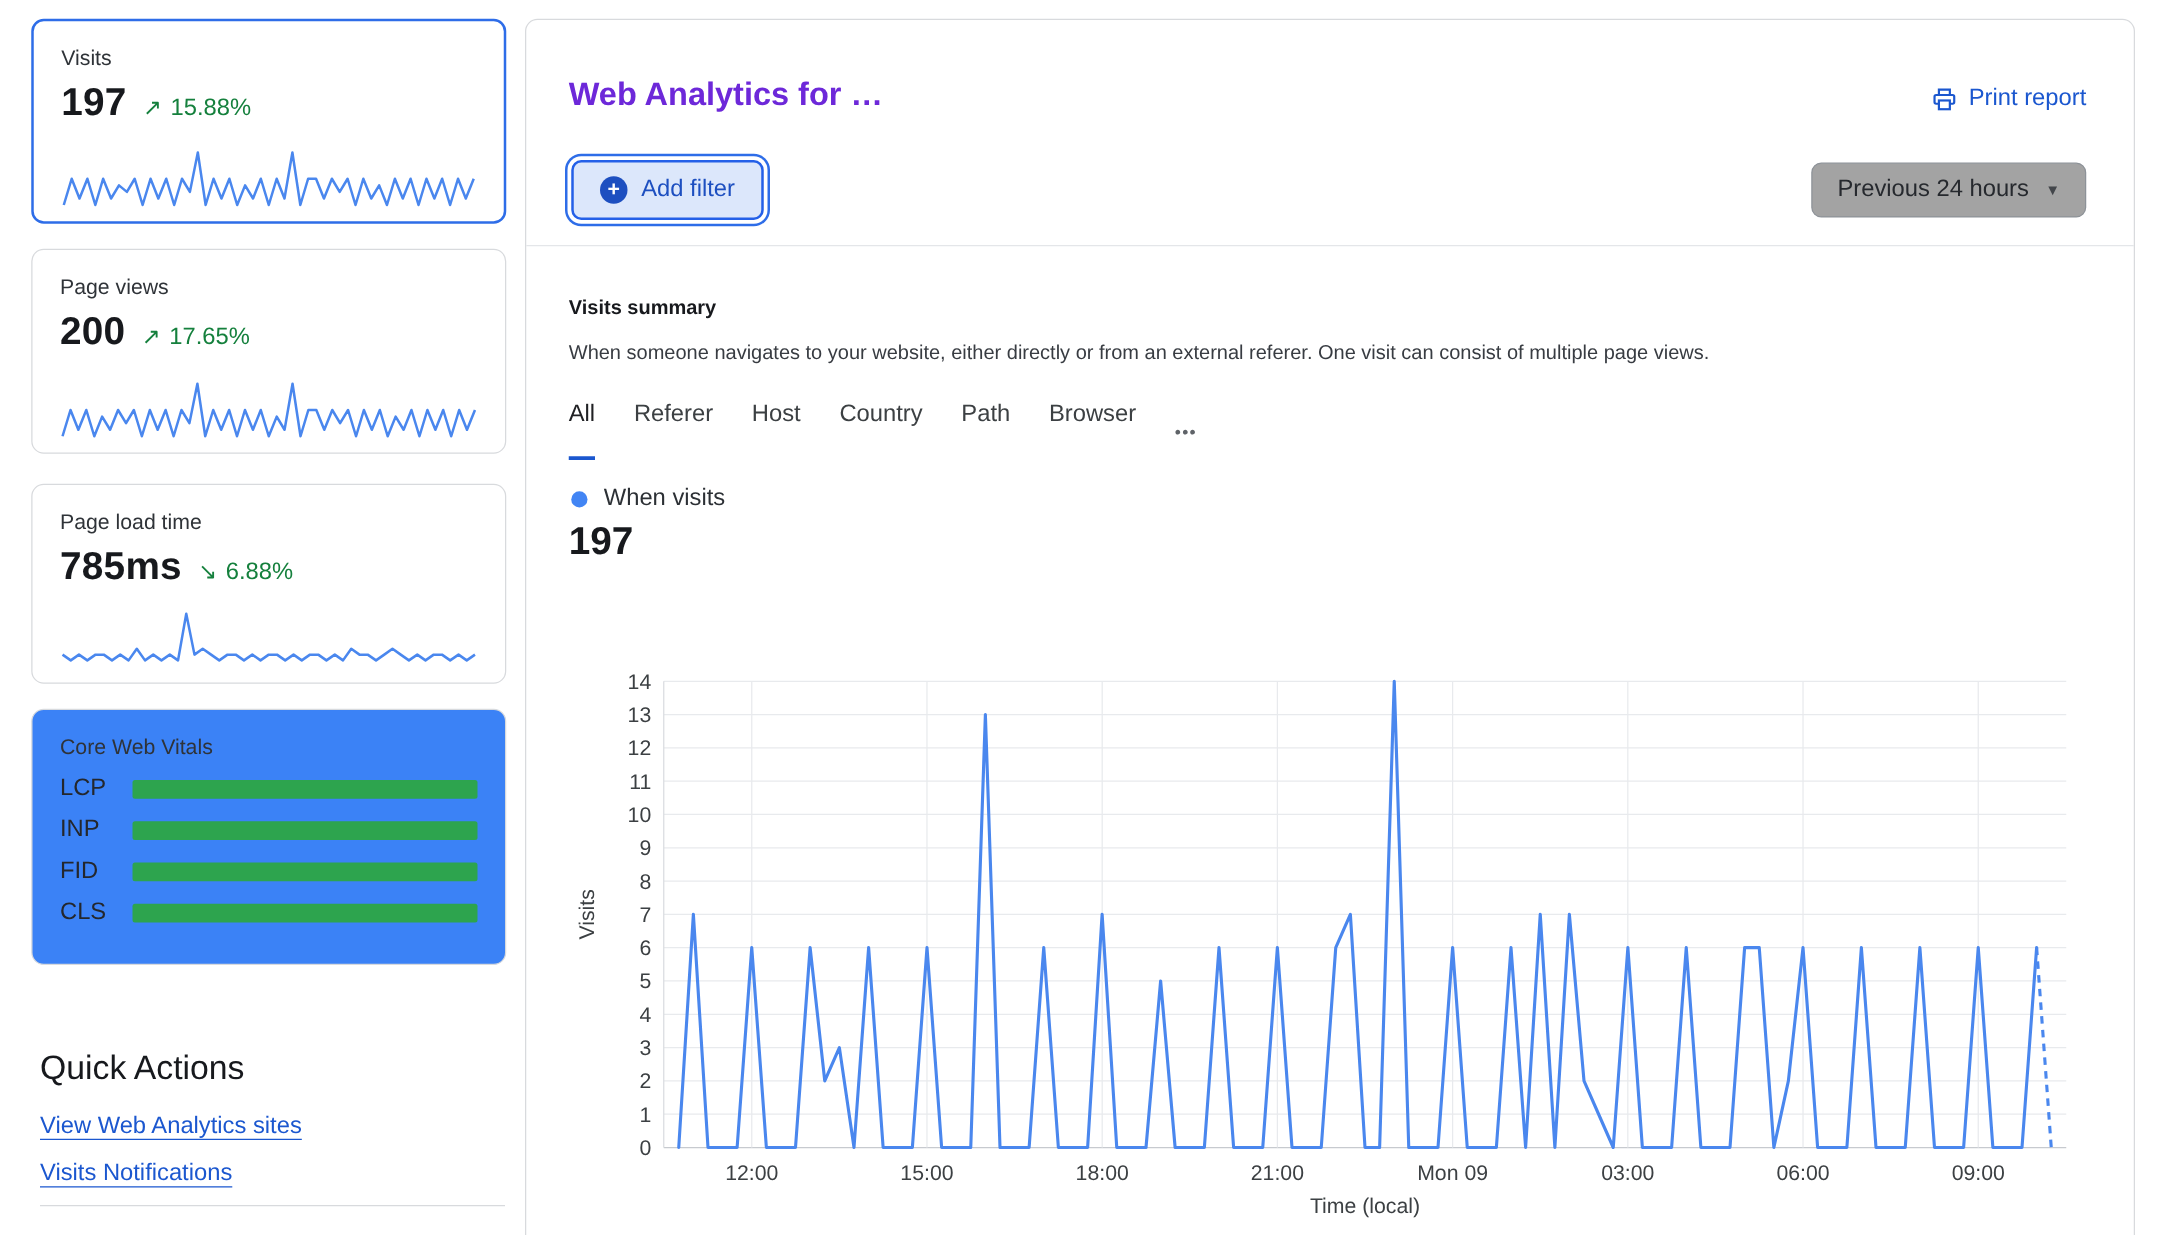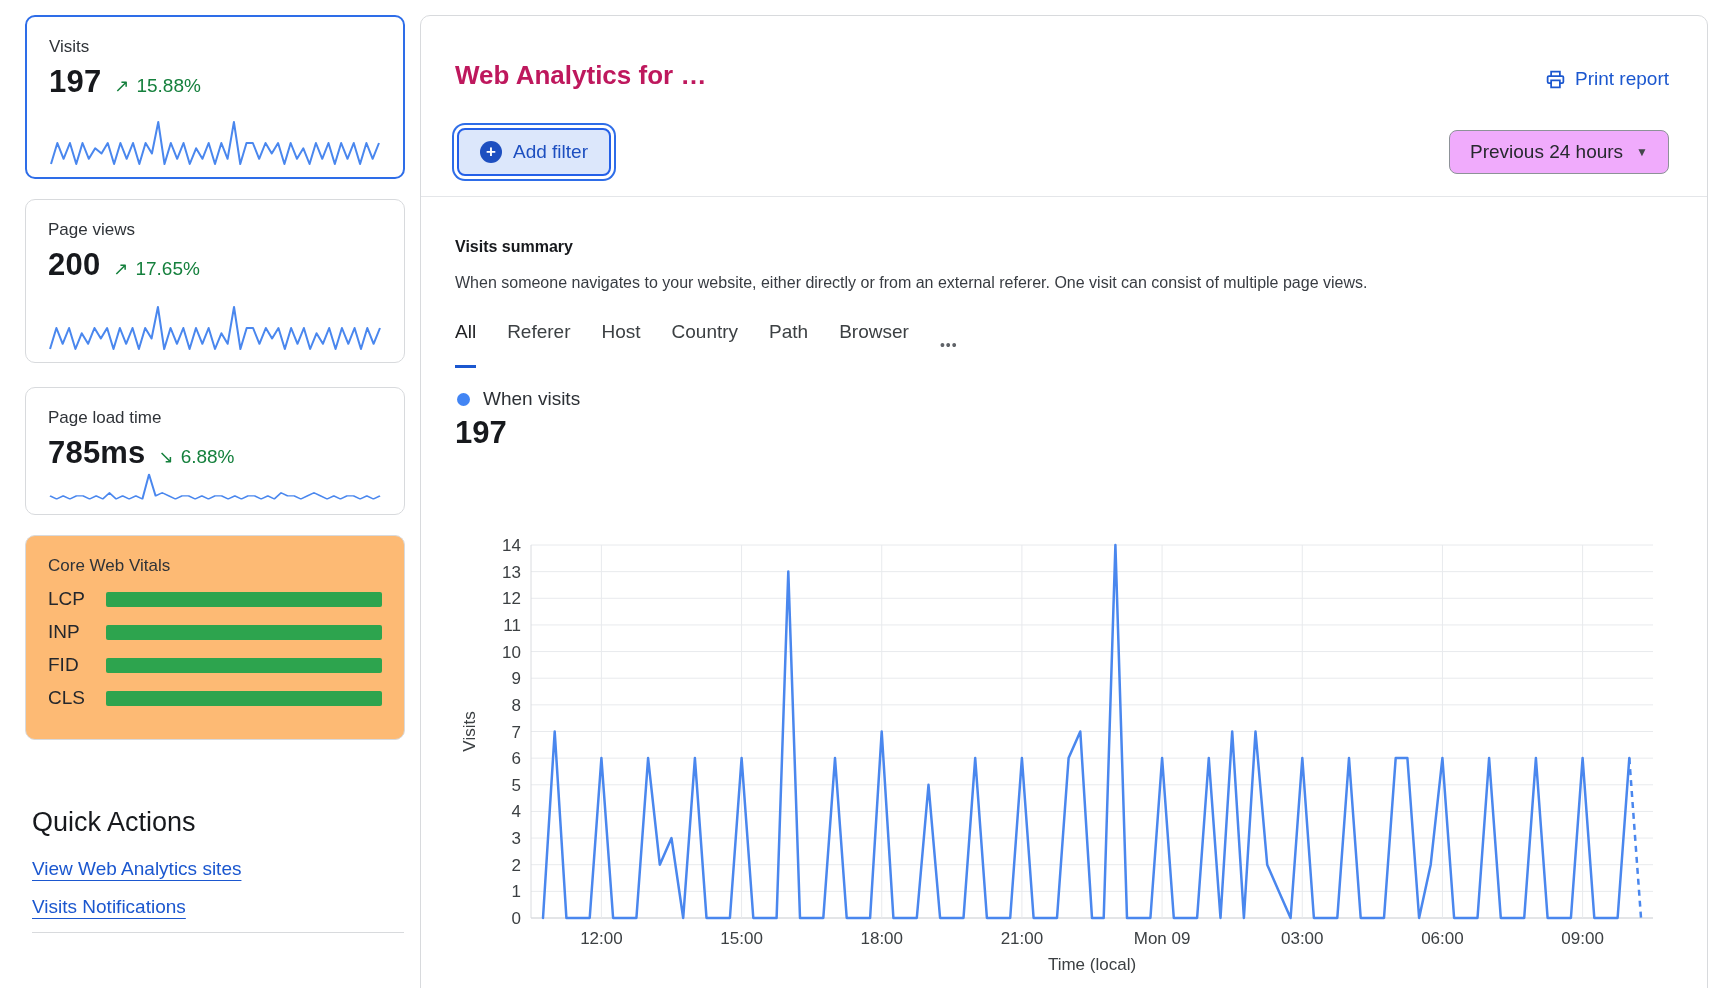--- a/index.html
+++ b/index.html
@@ -8,67 +8,67 @@
     position: relative; width: 1730px; height: 988px; overflow: hidden;
     background:#fff; font-family:"Liberation Sans", sans-serif; color:#17191d;
   }
   
   .sidebar { position:absolute; left:25px; top:15px; width:380px; }
   .stat-card {
     position:relative; background:#fff; border:1px solid #d8dadd; border-radius:10px;
     padding:20px 22px 10px; height:164px; display:flex; flex-direction:column; cursor:pointer;
   }
   .stat-card.selected { border:2px solid #2e6de8; }
-  .stat-card.h160 { height:128px; }
+  .stat-card.h160 { height:160px; }
   .card-label { font-size:17px; color:#2f3338; }
   .value-row { display:flex; align-items:baseline; gap:13px; margin-top:7px; }
   .card-value { font-size:31px; font-weight:bold; color:#17191d; letter-spacing:.2px; }
   .trend { font-size:19px; color:#15803d; display:flex; align-items:baseline; gap:7px; }
   .trend .arrow { font-size:18px; }
   .sparkline { margin-top:auto; width:100%; height:50px; display:block; }
   .mb20 { margin-bottom:20px; } .mb24 { margin-bottom:24px; }
   .vitals-card {
-    background:#fdba74; border:1px solid #d8dadd; border-radius:10px;
+    background:#3b82f6; border:1px solid #d8dadd; border-radius:10px;
     padding:20px 22px; height:205px;
   }
   .vital-row { display:flex; align-items:center; margin-top:13px; height:20px; }
   .vital-label { width:58px; font-size:19px; color:#24272c; }
   .vital-bar { flex:1; height:15px; background:#2da44e; border-radius:2px; }
   .quick-actions { margin-top:67px; padding-left:7px; }
   .qa-title { font-size:27px; font-weight:normal; color:#17191d; }
   .qa-link {
     display:inline-block; margin-top:20px; font-size:19px; color:#1b57cf;
     text-decoration:underline; text-underline-offset:5px; cursor:pointer;
   }
   .qa-link + .qa-link { margin-top:16px; }
   .qa-links { display:flex; flex-direction:column; align-items:flex-start; }
   .sidebar-divider { margin-top:14px; border-top:1px solid #d8dadd; width:372px; }
   
   .main-card {
     position:absolute; left:420px; top:15px; width:1288px; height:1005px;
     background:#fff; border:1px solid #d8dadd; border-radius:10px;
   }
-  .page-title { position:absolute; left:34px; top:44px; font-size:26px; font-weight:bold; color:#be185d; }
+  .page-title { position:absolute; left:34px; top:44px; font-size:26px; font-weight:bold; color:#6d28d9; }
   .print-link {
     position:absolute; right:38px; top:52px; display:flex; align-items:center; gap:9px;
     font-size:19px; color:#1b57cf; cursor:pointer;
   }
   .add-filter-btn {
     position:absolute; left:36px; top:112px; height:48px; display:inline-flex; align-items:center;
     gap:11px; padding:0 21px; background:#dce7fb; border:2px solid #2460e8; border-radius:8px;
     box-shadow:0 0 0 3px #fff, 0 0 0 5px #2e6de8; font-size:19px; color:#1d4fc0; cursor:pointer;
     font-family:"Liberation Sans",sans-serif;
   }
   .plus-icon {
     width:22px; height:22px; border-radius:50%; background:#1d4fc0; color:#fff;
     font-size:17px; font-weight:bold; line-height:21px; text-align:center;
   }
   .range-btn {
     position:absolute; right:38px; top:114px; height:44px; display:inline-flex; align-items:center;
-    gap:13px; padding:0 20px; background:#f0abfc; border:1px solid #8d9298; border-radius:8px;
+    gap:13px; padding:0 20px; background:#a3a3a3; border:1px solid #8d9298; border-radius:8px;
     font-size:19px; color:#26292e; cursor:pointer; font-family:"Liberation Sans",sans-serif;
   }
   .caret { font-size:12px; color:#43464b; }
   .header-divider { position:absolute; top:180px; left:0; right:0; border-top:1px solid #e4e6e9; }
   .summary-title { position:absolute; left:34px; top:222px; font-size:16px; font-weight:bold; color:#17191d; }
   .summary-desc { position:absolute; left:34px; top:258px; font-size:16px; color:#383c42; }
   .tabs { position:absolute; left:34px; top:305px; display:flex; gap:31px; align-items:flex-end; }
   .tab { font-size:19px; color:#3c4043; padding-bottom:22px; border-bottom:3px solid transparent; cursor:pointer; }
   .tab.active { color:#202124; border-bottom-color:#1b57cf; }
   .tab.more { font-size:14px; letter-spacing:1px; color:#5f6368; padding-bottom:12px; }

